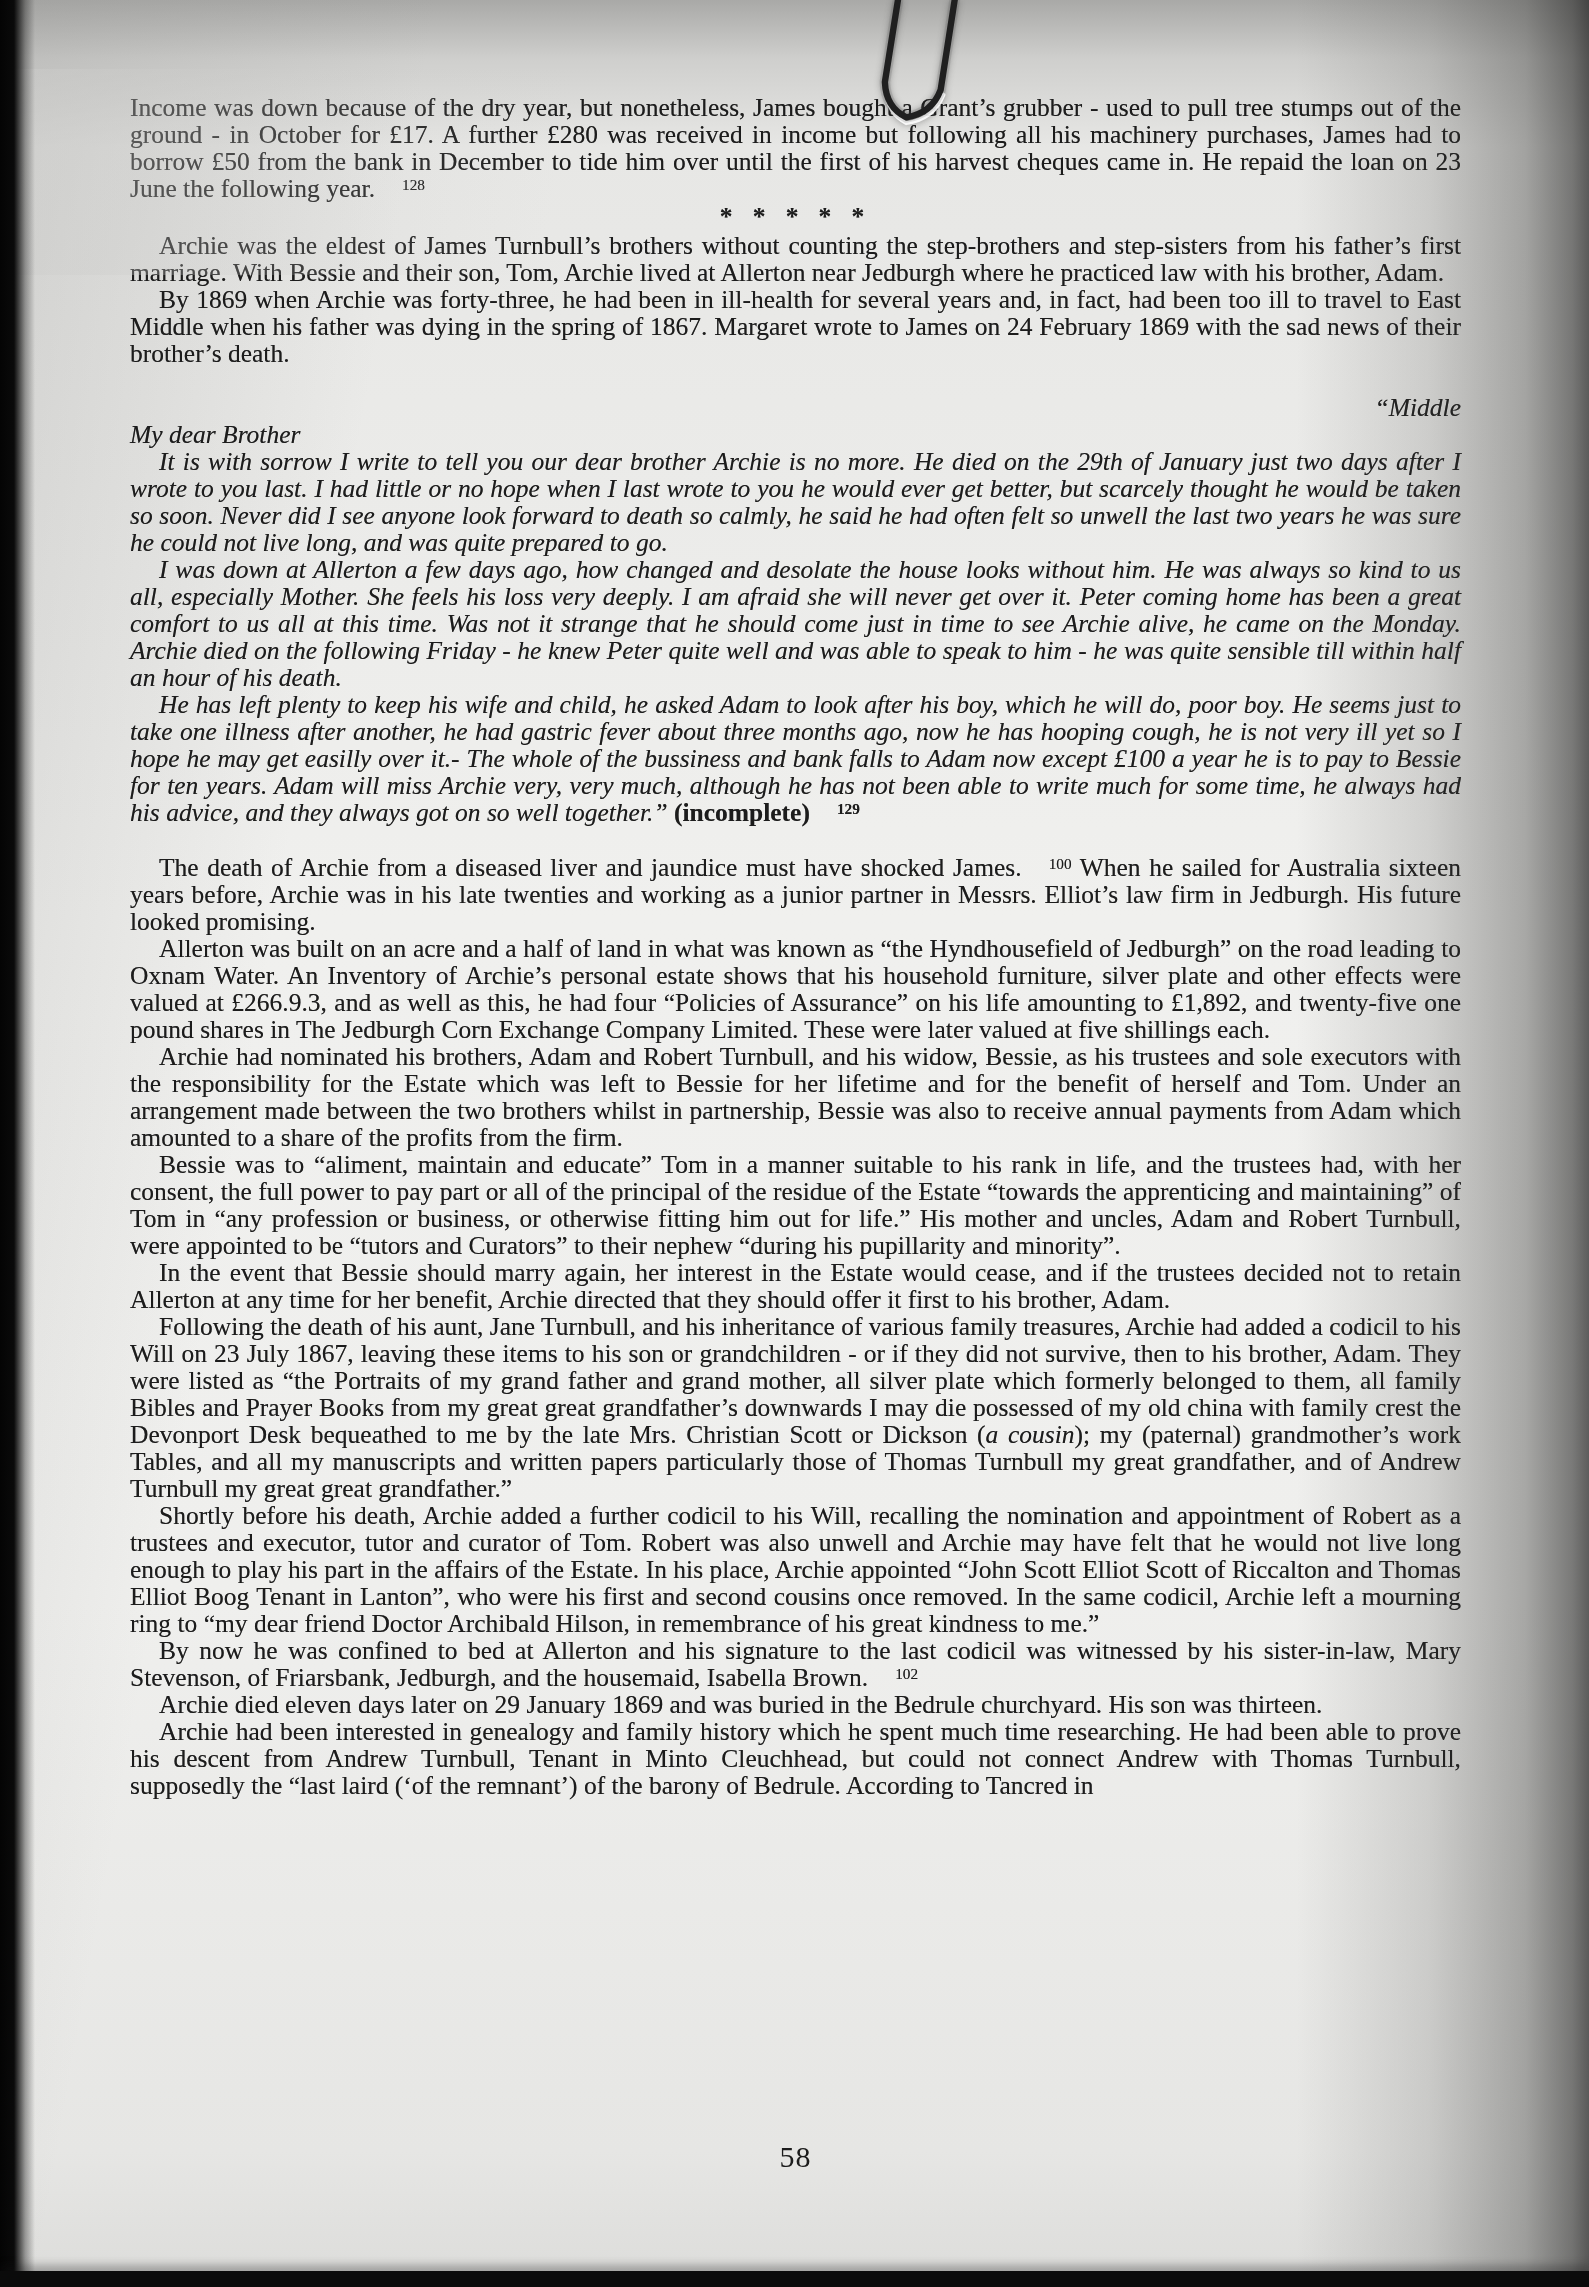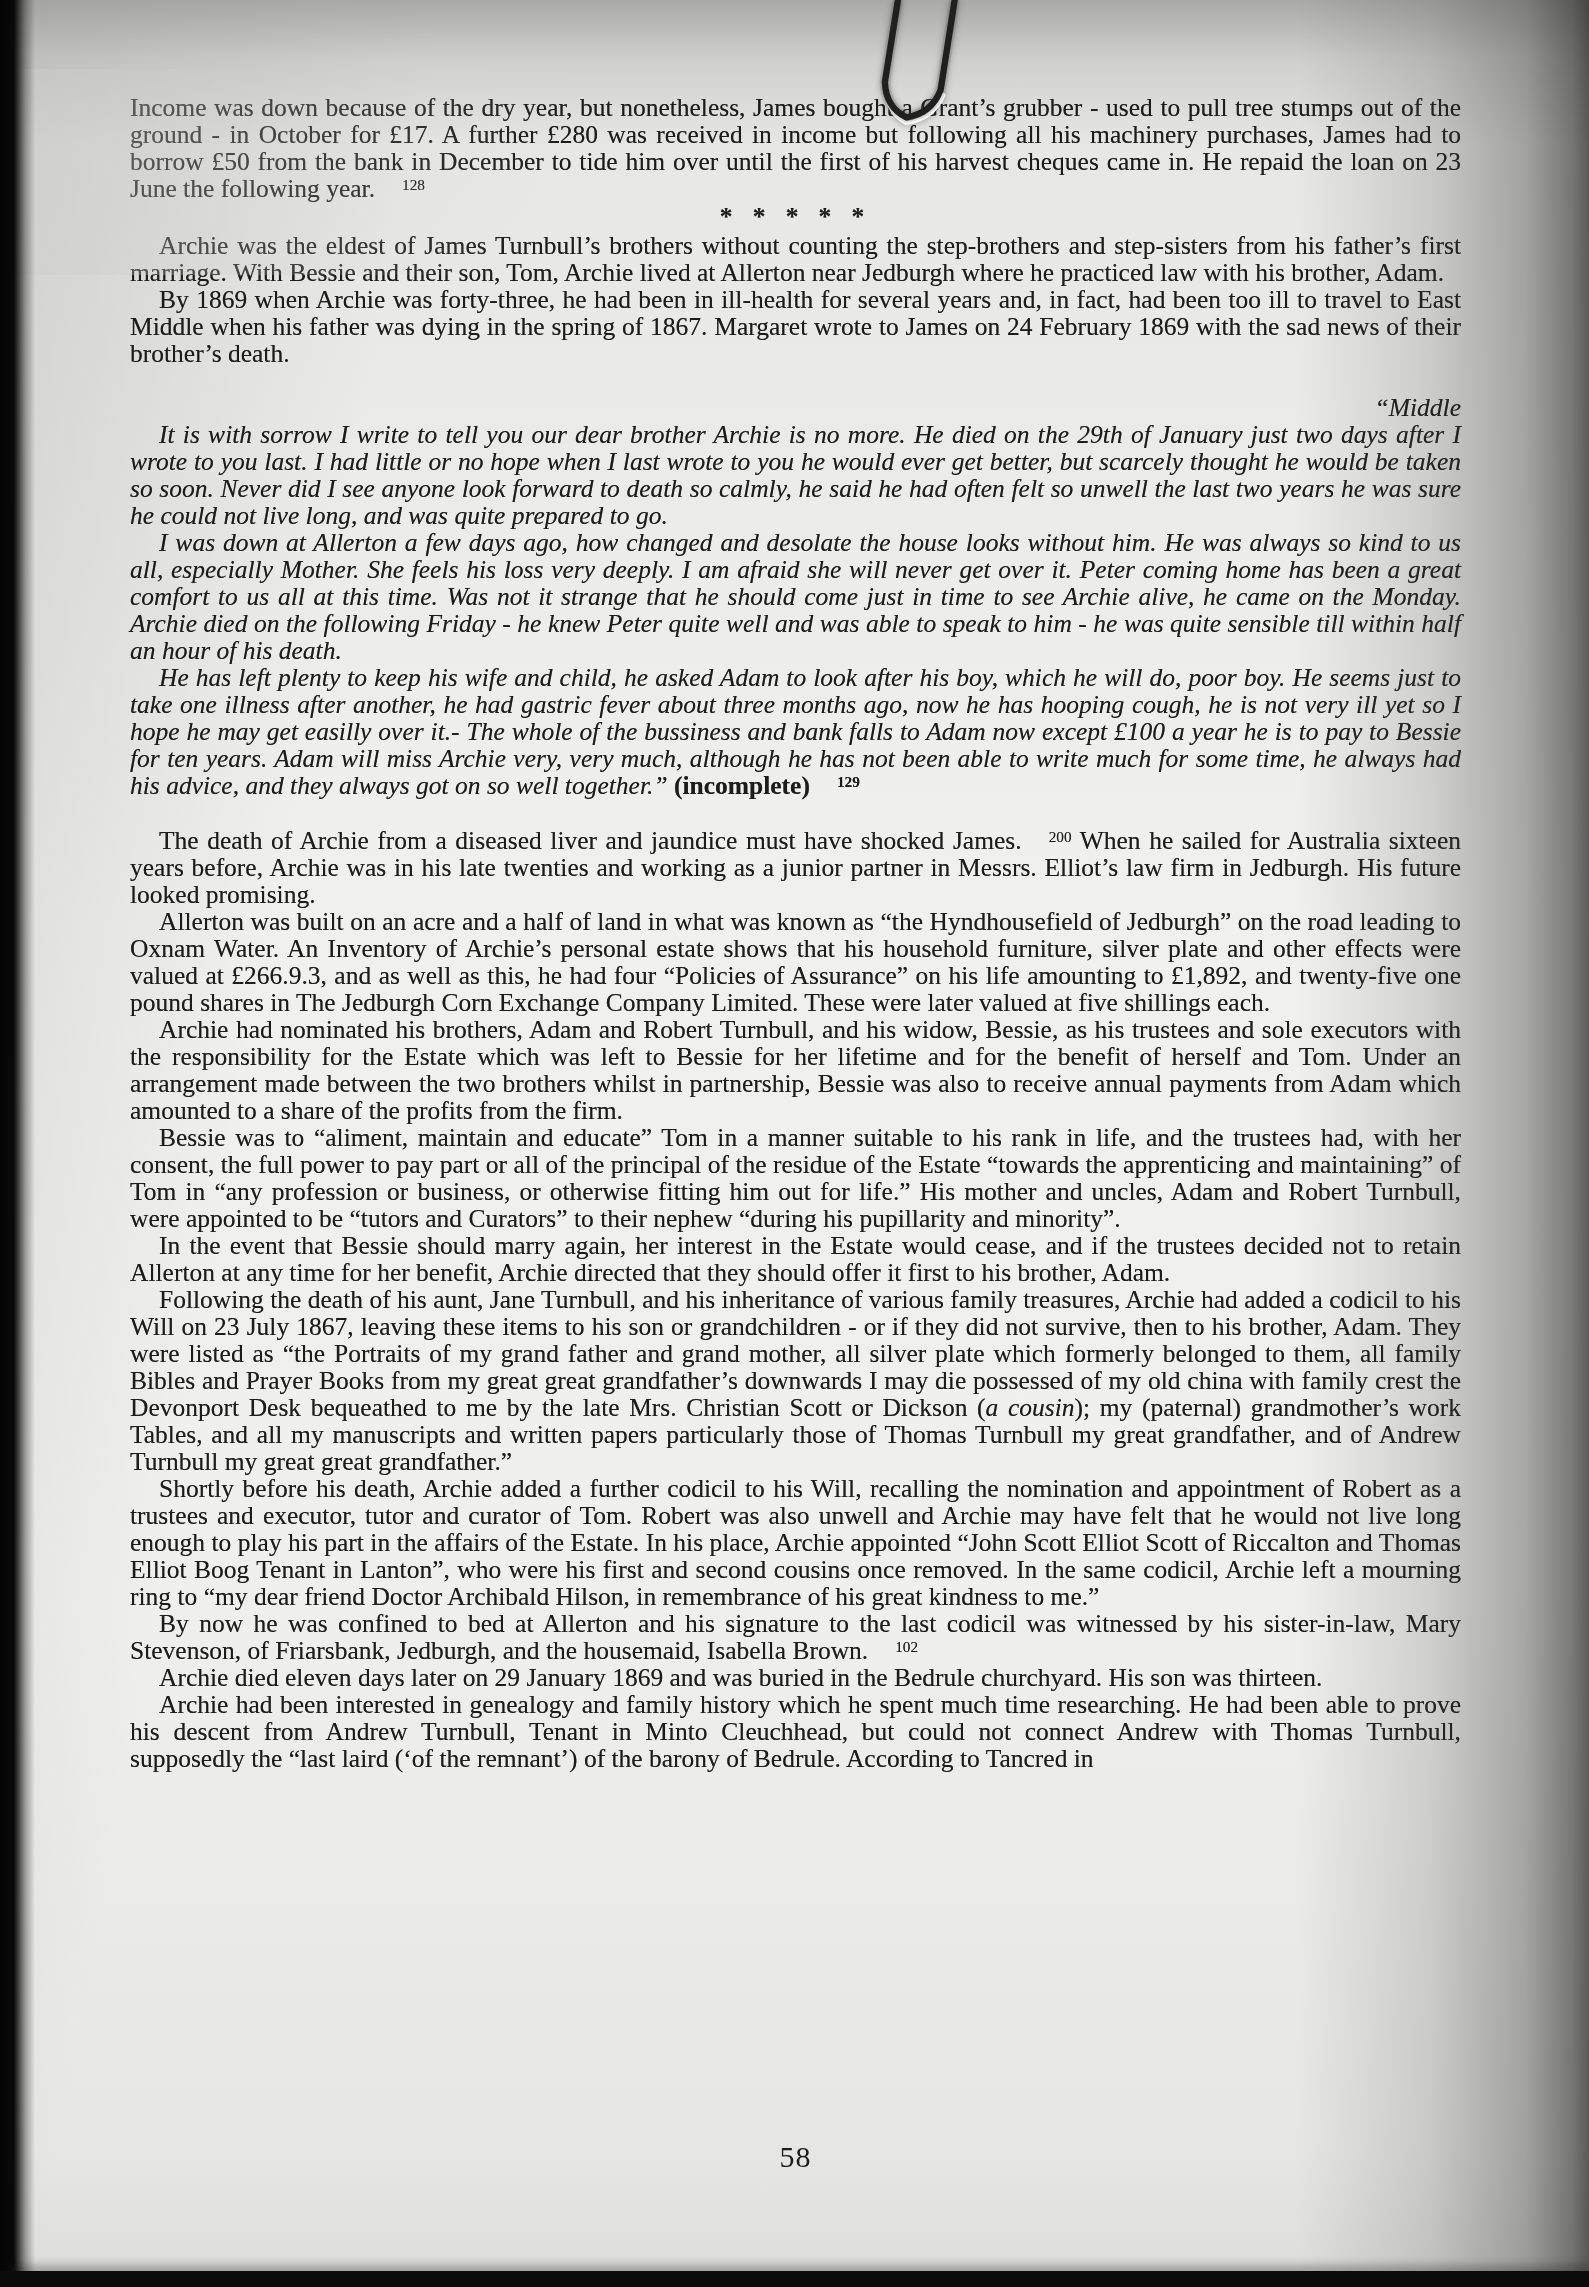--- a/index.html
+++ b/index.html
@@ -69,28 +69,29 @@
     <p class="noindent"><span>Income was down because of the dry year, but nonetheless, James bought a Grant’s grubber - used to pull tree stumps out of the ground - in October for £17.  A further £280 was received in income but following all his machinery purchases, James had to borrow £50 from the bank in December to tide him over until the first of his harvest cheques came in.  He repaid the loan on 23 June the following year.</span><sup>128</sup></p>
 
     <p class="stars">* * * * *</p>
 
     <p>Archie was the eldest of James Turnbull’s brothers without counting the step-brothers and step-sisters from his father’s first marriage.  With Bessie and their son, Tom, Archie lived at Allerton near Jedburgh where he practiced law with his brother, Adam.</p>
 
     <p>By 1869 when Archie was forty-three, he had been in ill-health for several years and, in fact, had been too ill to travel to East Middle when his father was dying in the spring of 1867.  Margaret wrote to James on 24 February 1869 with the sad news of their brother’s death.</p>
 
     <p class="letter-place">“Middle</p>
 
+    <p class="letter noindent">My dear Brother</p>
 
     <p class="letter">It is with sorrow I write to tell you our dear brother Archie is no more.  He died on the 29th of January just two days after I wrote to you last.  I had little or no hope when I last wrote to you he would ever get better, but scarcely thought he would be taken so soon.  Never did I see anyone look forward to death so calmly, he said he had often felt so unwell the last two years he was sure he could not live long, and was quite prepared to go.</p>
 
     <p class="letter">I was down at Allerton a few days ago, how changed and desolate the house looks without him.  He was always so kind to us all, especially Mother.  She feels his loss very deeply.  I am afraid she will never get over it.  Peter coming home has been a great comfort to us all at this time.  Was not it strange that he should come just in time to see Archie alive, he came on the Monday.  Archie died on the following Friday - he knew Peter quite well and was able to speak to him - he was quite sensible till within half an hour of his death.</p>
 
     <p class="letter"><span>He has left plenty to keep his wife and child, he asked Adam to look after his boy, which he will do, poor boy.  He seems just to take one illness after another, he had gastric fever about three months ago, now he has hooping cough, he is not very ill yet so I hope he may get easilly over it.-  The whole of the bussiness and bank falls to Adam now except £100 a year he is to pay to Bessie for ten years.  Adam will miss Archie very, very much, although he has not been able to write much for some time, he always had his advice, and they always got on so well together.”</span><span class="roman">  (incomplete)</span><sup class="roman">129</sup></p>
 
-    <p class="gap-top"><span>The death of Archie from a diseased liver and jaundice must have shocked James.</span><sup>200</sup><span>  When he sailed for Australia sixteen years before, Archie was in his late twenties and working as a junior partner in Messrs. Elliot’s law firm in Jedburgh.  His future looked promising.</span></p>
+    <p class="gap-top"><span>The death of Archie from a diseased liver and jaundice must have shocked James.</span><sup>100</sup><span>  When he sailed for Australia sixteen years before, Archie was in his late twenties and working as a junior partner in Messrs. Elliot’s law firm in Jedburgh.  His future looked promising.</span></p>
 
     <p>Allerton was built on an acre and a half of land in what was known as “the Hyndhousefield of Jedburgh” on the road leading to Oxnam Water.  An Inventory of Archie’s personal estate shows that his household furniture, silver plate and other effects were valued at £266.9.3, and as well as this, he had four “Policies of Assurance” on his life amounting to £1,892, and twenty-five one pound shares in The Jedburgh Corn Exchange Company Limited.  These were later valued at five shillings each.</p>
 
     <p>Archie had nominated his brothers, Adam and Robert Turnbull, and his widow, Bessie, as his trustees and sole executors with the responsibility for the Estate which was left to Bessie for her lifetime and for the benefit of herself and Tom.  Under an arrangement made between the two brothers whilst in partnership, Bessie was also to receive annual payments from Adam which amounted to a share of the profits from the firm.</p>
 
     <p>Bessie was to “aliment, maintain and educate” Tom in a manner suitable to his rank in life, and the trustees had, with her consent, the full power to pay part or all of the principal of the residue of the Estate “towards the apprenticing and maintaining” of Tom in “any profession or business, or otherwise fitting him out for life.”  His mother and uncles, Adam and Robert Turnbull, were appointed to be “tutors and Curators” to their nephew “during his pupillarity and minority”.</p>
 
     <p>In the event that Bessie should marry again, her interest in the Estate would cease, and if the trustees decided not to retain Allerton at any time for her benefit, Archie directed that they should offer it first to his brother, Adam.</p>
 
     <p><span>Following the death of his aunt, Jane Turnbull, and his inheritance of various family treasures, Archie had added a codicil to his Will on 23 July 1867, leaving these items to his son or grandchildren - or if they did not survive, then to his brother, Adam.  They were listed as “the Portraits of my grand father and grand mother, all silver plate which formerly belonged to them, all family Bibles and Prayer Books from my great great grandfather’s downwards I may die possessed of my old china with family crest the Devonport Desk bequeathed to me by the late Mrs. Christian Scott or Dickson (</span><span class="em">a cousin</span><span>);  my (paternal) grandmother’s work Tables, and all my manuscripts and written papers particularly those of Thomas Turnbull my great grandfather, and of Andrew Turnbull my great great grandfather.”</span></p>

